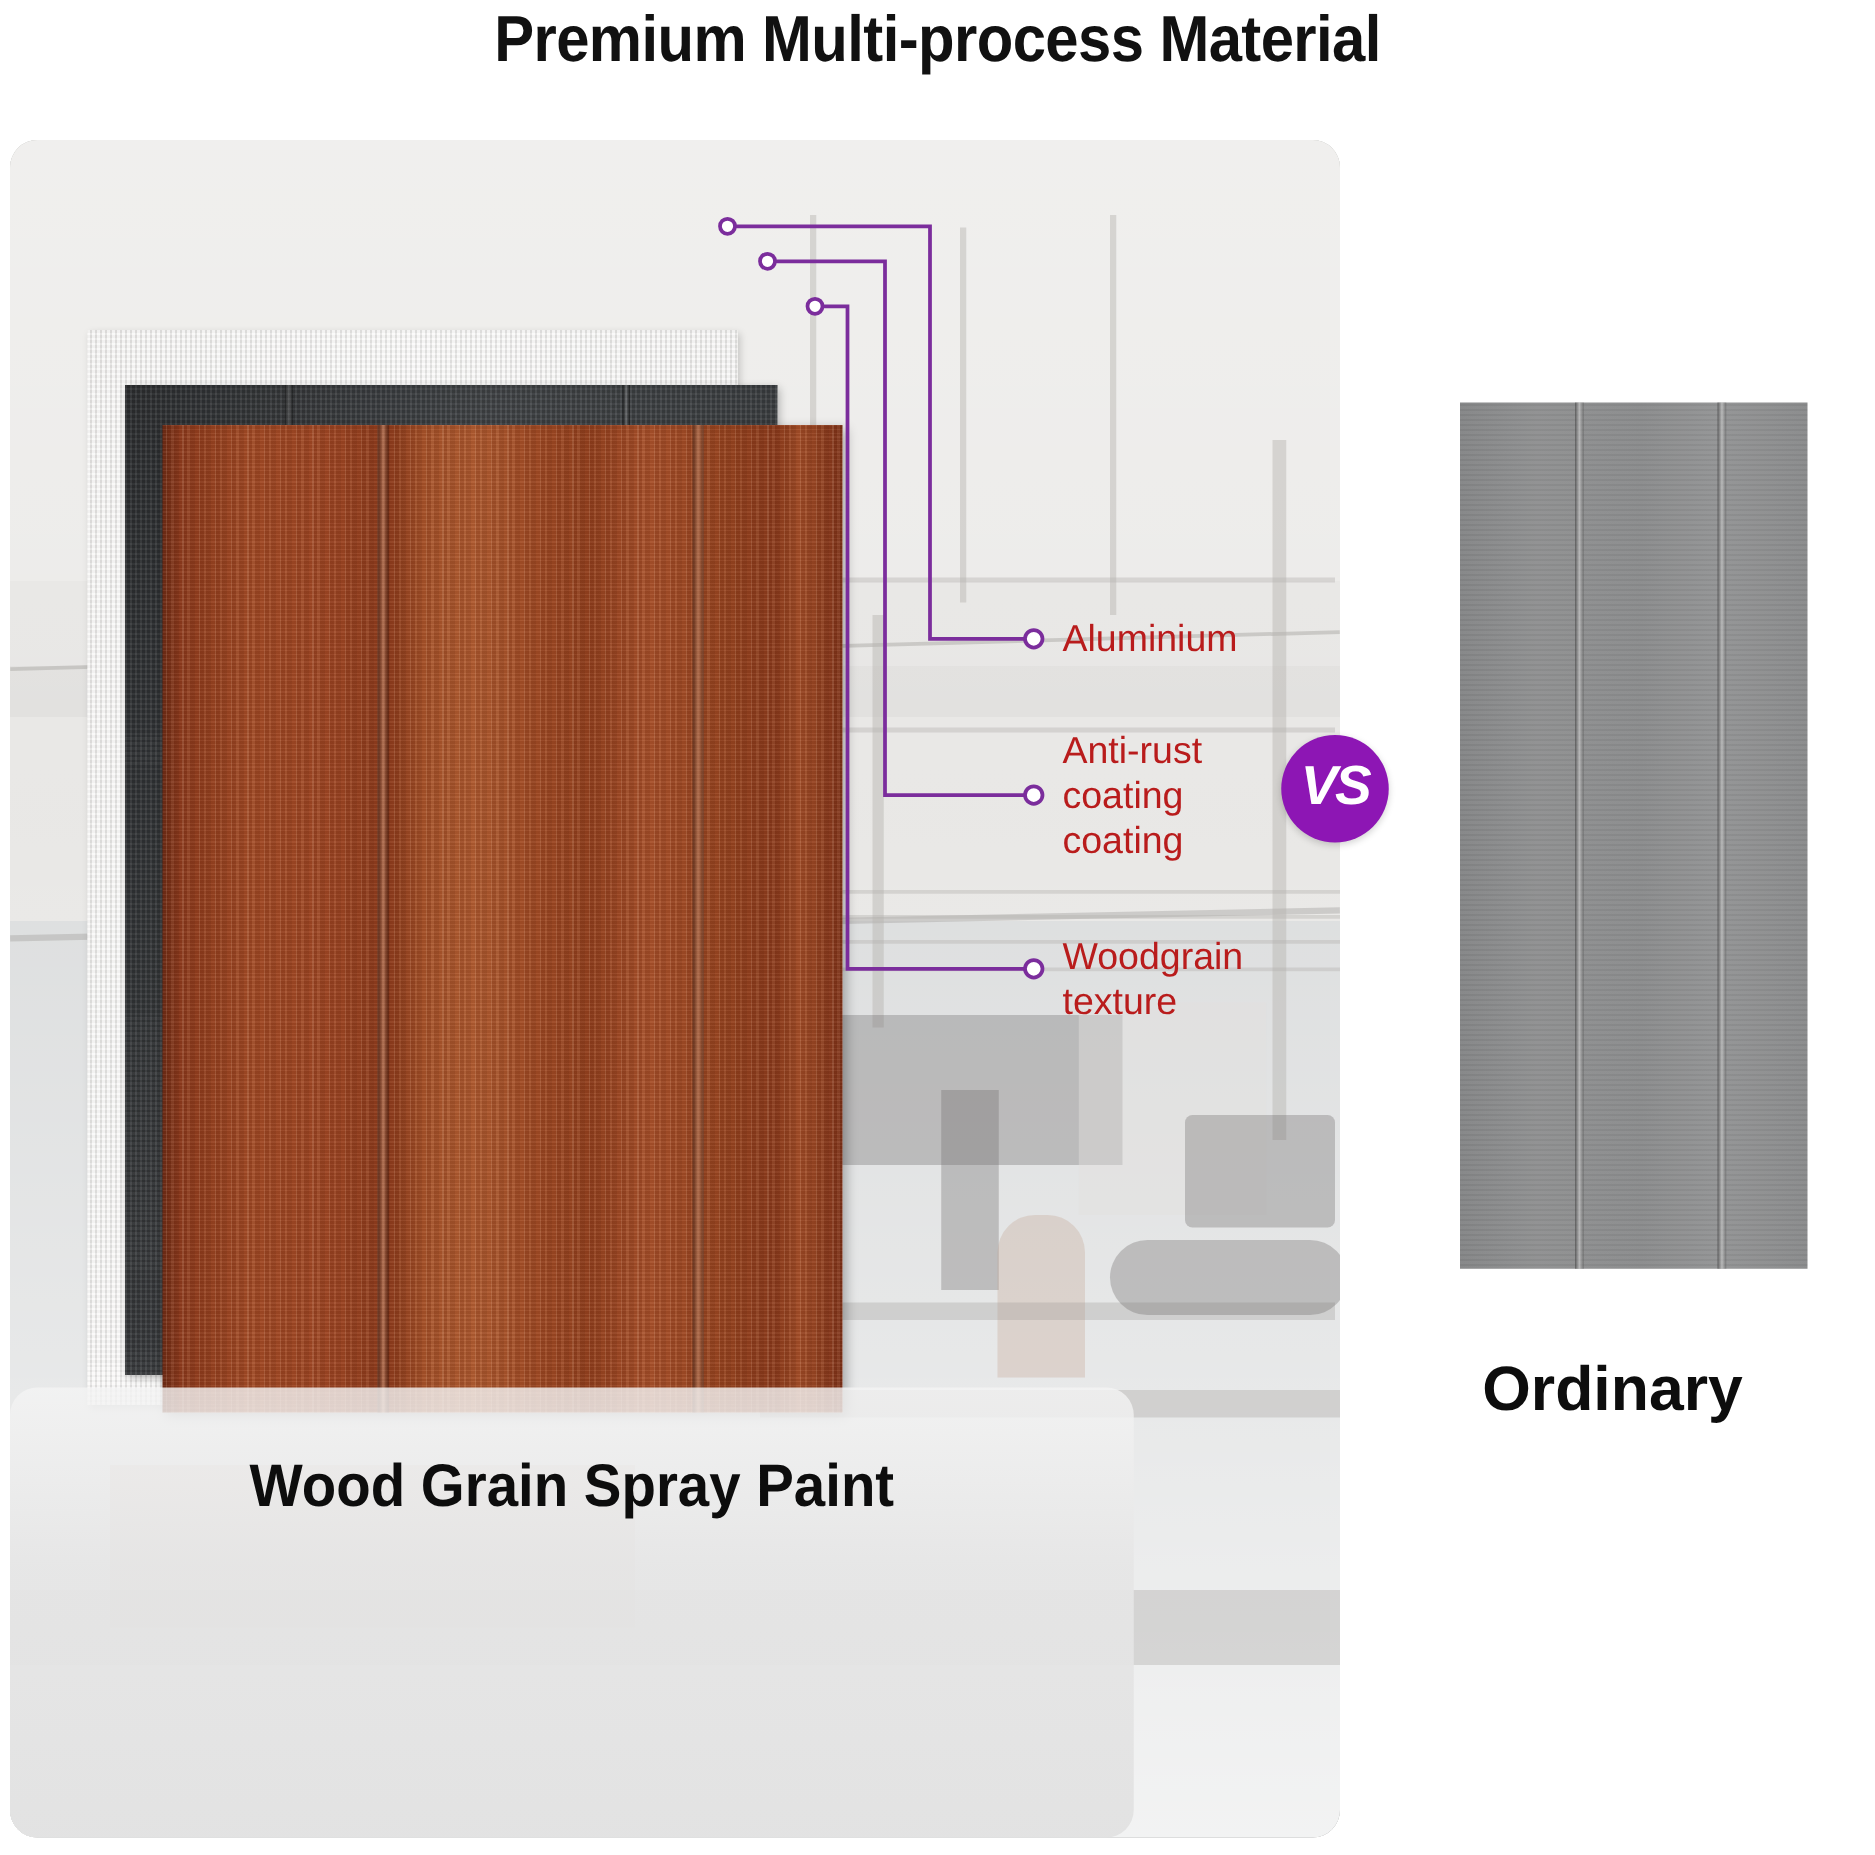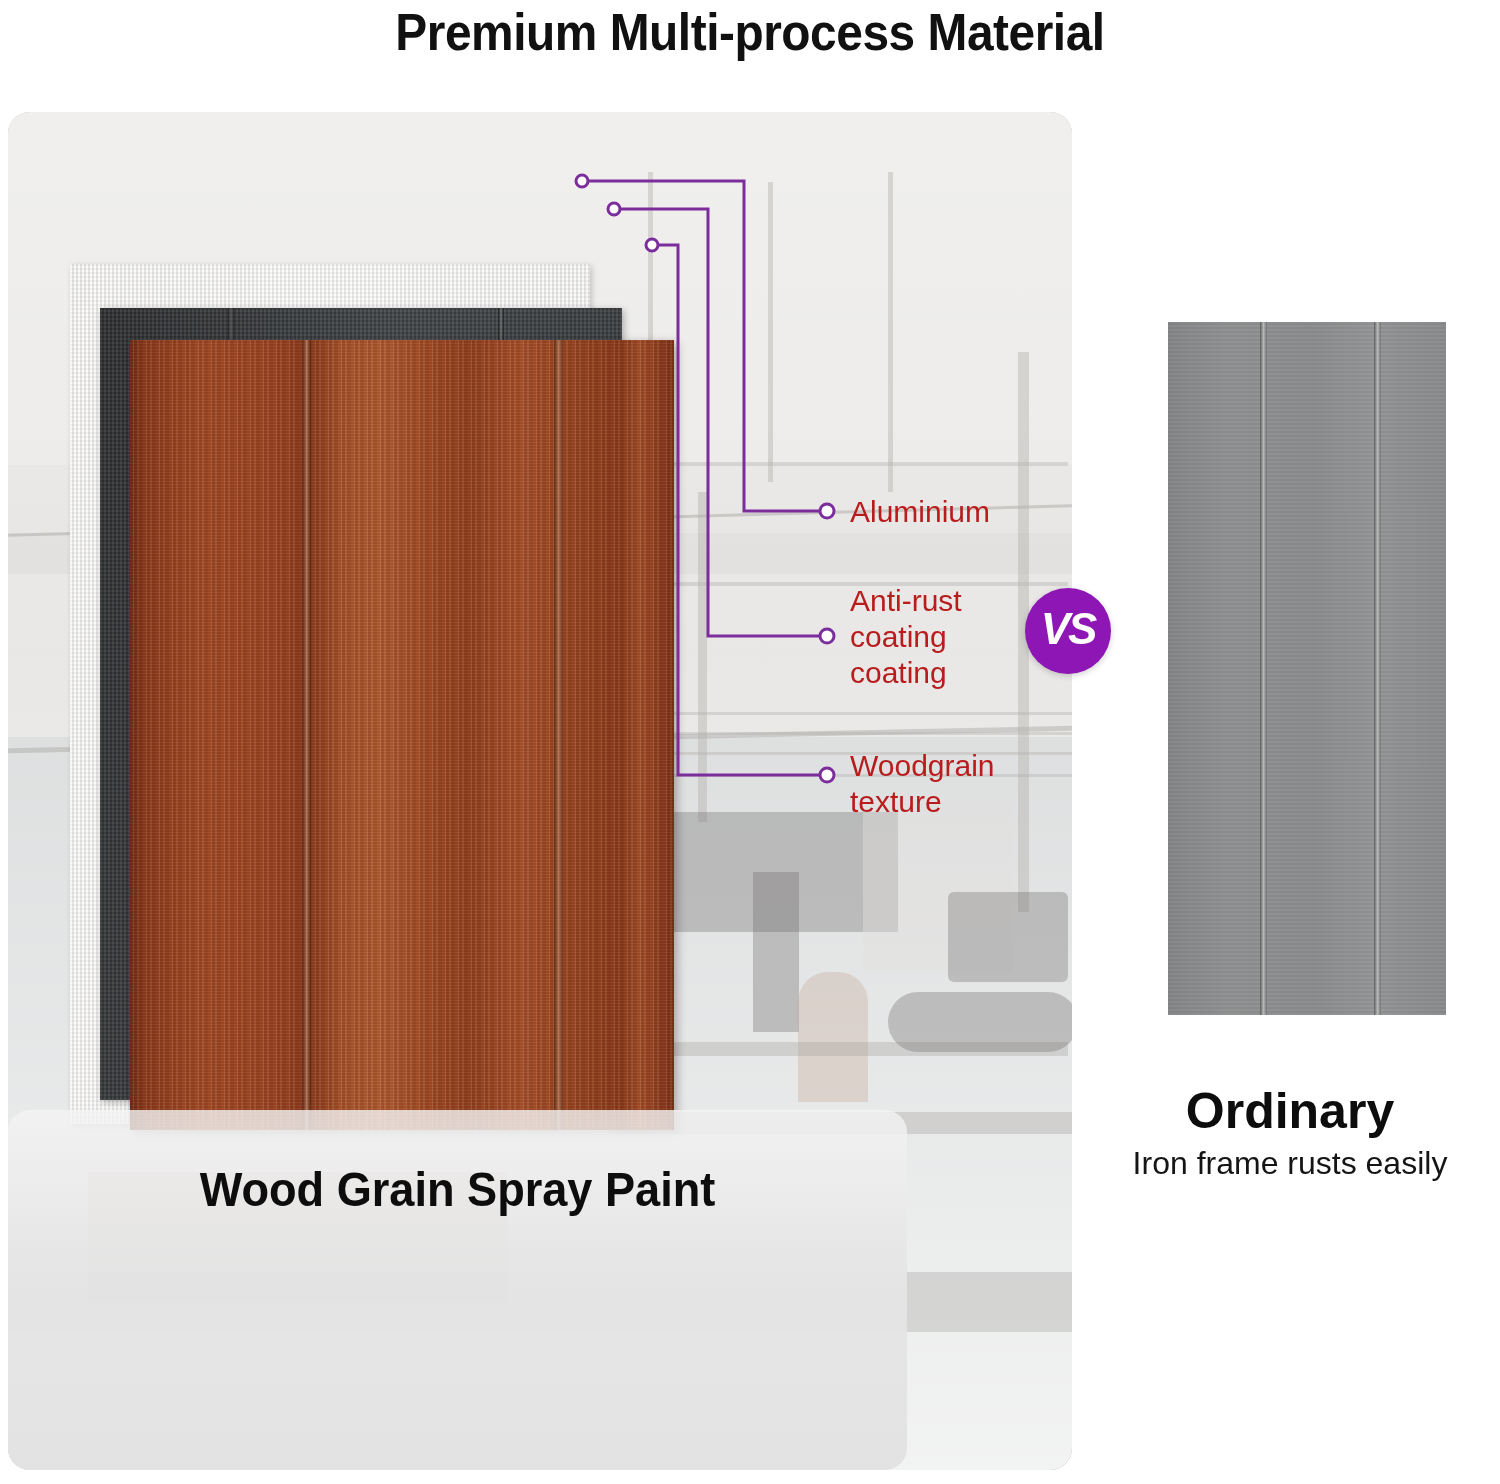--- a/index.html
+++ b/index.html
@@ -229,14 +229,13 @@
 </div>
 
 <div id="ord-panel">
   <div class="ogroove" style="left:92px;"></div>
   <div class="ogroove" style="left:206px;"></div>
 </div>
 
 <div id="ord-title">Ordinary</div>
 
 <div id="ord-lines">
-  <div>Iron frame rusts easily</div>
 </div>
 
 </body></html>

